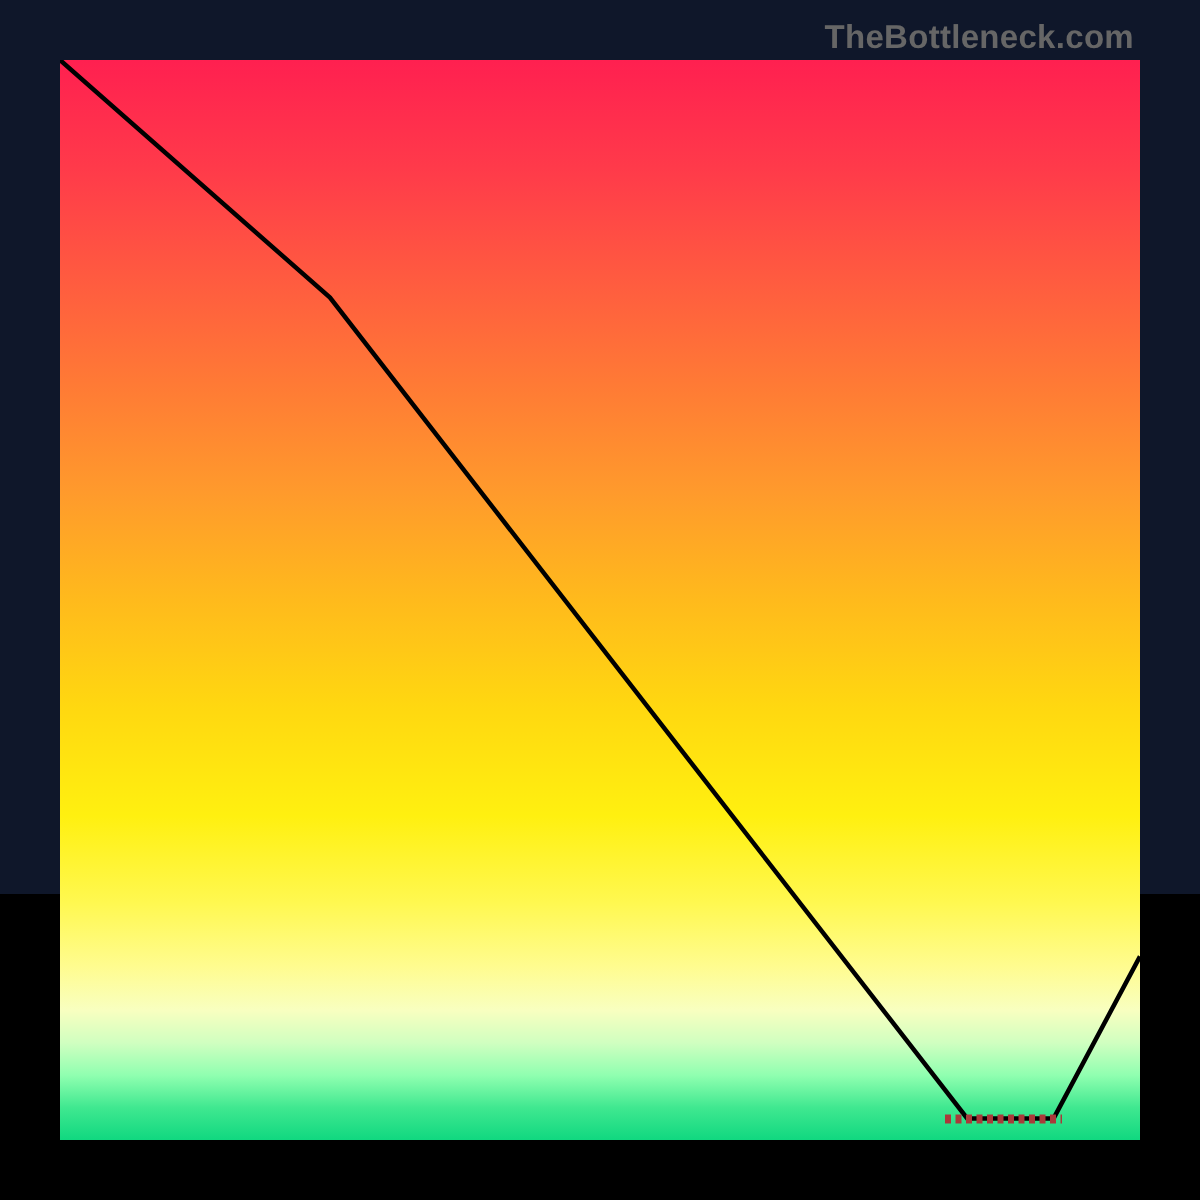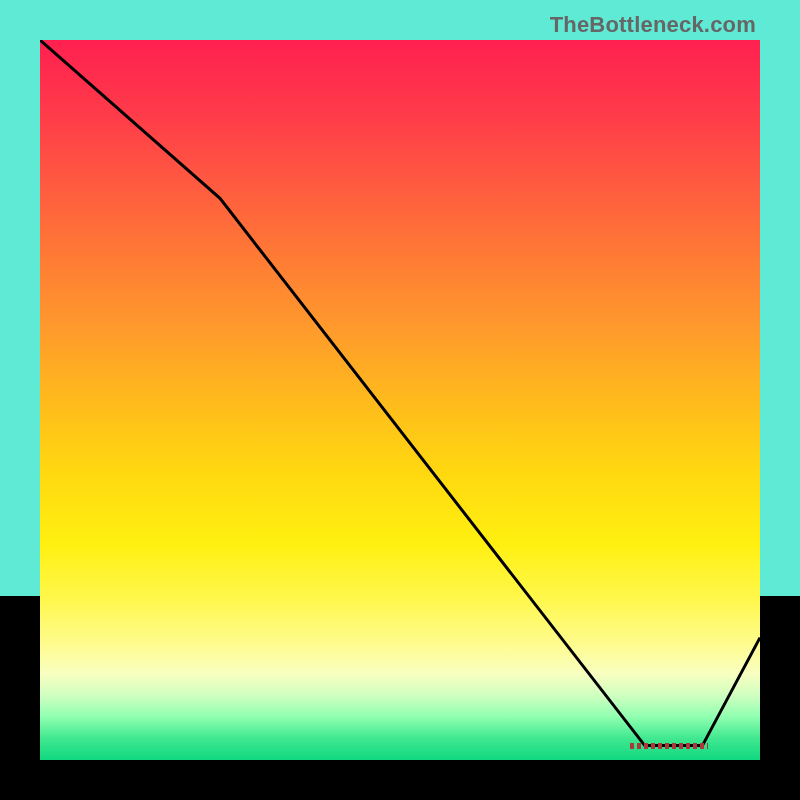--- a/index.html
+++ b/index.html
@@ -1,21 +1,21 @@
 <!DOCTYPE html>
 <html><head>
 <meta charset="utf-8">
 <style>
   * { margin: 0; padding: 0; box-sizing: border-box; }
   html, body { width: 800px; height: 800px; background: #000; overflow: hidden; }
   .container {
     width: 800px;
     height: 596px;
     position: relative;
-    background: #5eead4;
+    background: #0f172a;
   }
   .plot-area {
     position: absolute;
     left: 40px;
     top: 40px;
     width: 720px;
     height: 720px;
     background: linear-gradient(to bottom,
       #ff2050 0%,
       #ff3a4a 10%,

